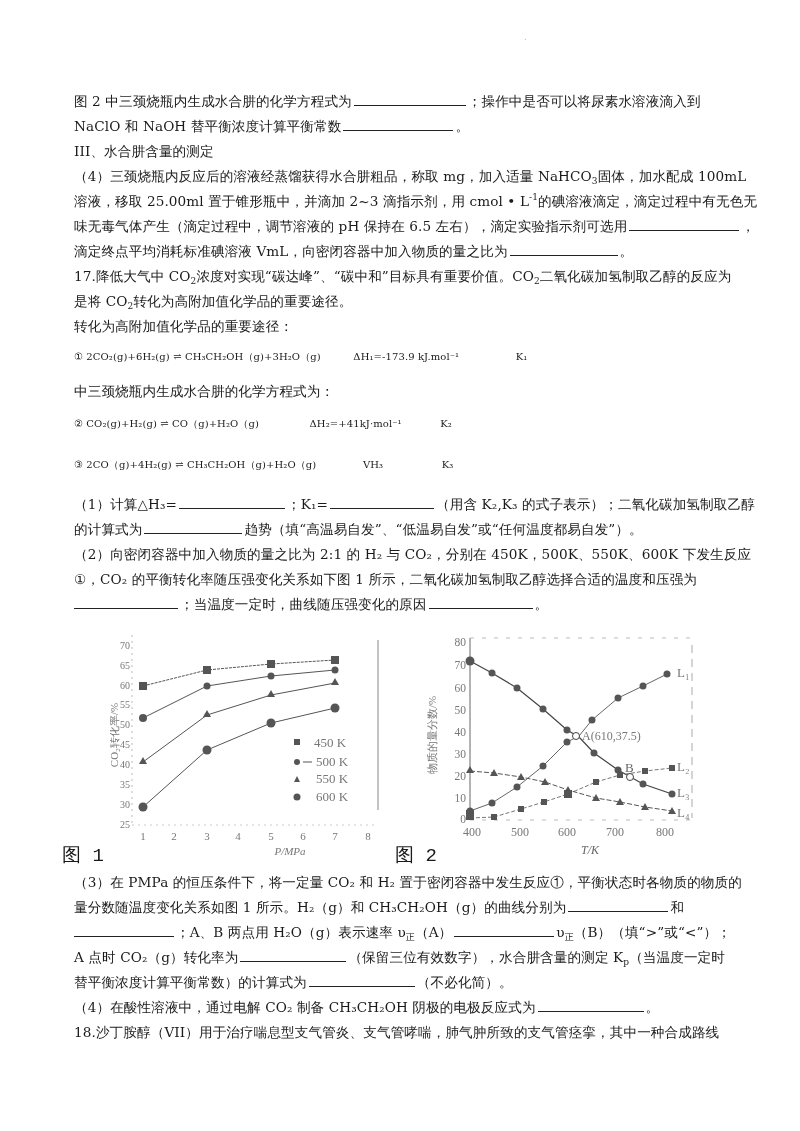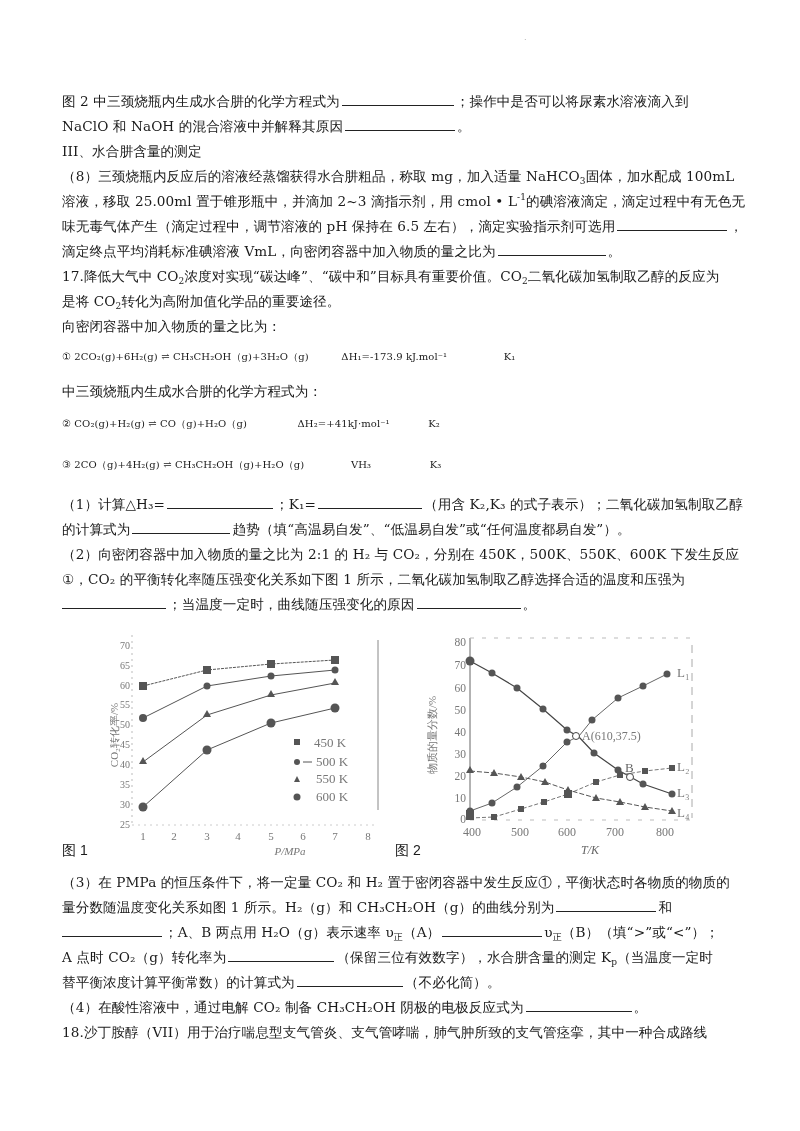--- a/index.html
+++ b/index.html
@@ -1,47 +1,47 @@
 <!DOCTYPE html>
 <html><head>
 <meta charset="utf-8">
 <style>
   html, body { margin: 0; padding: 0; background: #ffffff; }
   body { width: 800px; height: 1131px; position: relative; overflow: hidden;
          font-family: "DejaVu Serif", "Liberation Serif", serif; color: #1a1a1a; }
   .page { position: absolute; left: 62px; top: 0; width: 700px; }
-  .line { position: absolute; left: 0; font-size: 13.6px; line-height: 20px; white-space: nowrap; letter-spacing: 0.1px; }
+  .line { position: absolute; left: 12px; font-size: 13.6px; line-height: 20px; white-space: nowrap; letter-spacing: 0.1px; }
   .blank { display: inline-block; border-bottom: 1px solid #222; height: 14px; vertical-align: baseline; margin: 0 2px; }
   sub { font-size: 9px; vertical-align: -3px; line-height: 0; }
   sup { font-size: 9px; vertical-align: 6px; line-height: 0; }
   .eq { font-size: 10px; }
   .gap { display: inline-block; }
   .fig { position: absolute; }
   .fig svg text { font-family: "Liberation Serif", serif; fill: #777; }
-  .figlabel { position: absolute; font-size: 14px; font-family: Liberation Sans, sans-serif; }
+  .figlabel { position: absolute; font-size: 19px; font-family: Liberation Mono, monospace; }
 </style>
 </head>
 <body>
 
 <div class="page">
 
   <div class="line" style="top:91px">
     <span>图 2 中三颈烧瓶内生成水合肼的化学方程式为</span><span class="blank" style="width:112px"></span><span>；操作中是否可以将尿素水溶液滴入到</span>
   </div>
 
   <div class="line" style="top:116px">
-    <span>NaClO 和 NaOH 的混合溶液中并解释其原因</span><span class="blank" style="width:110px"></span><span>。</span>
+    <span>NaClO 和 NaOH 替平衡浓度计算平衡常数</span><span class="blank" style="width:110px"></span><span>。</span>
   </div>
 
   <div class="line" style="top:141px">
     <span>III、水合肼含量的测定</span>
   </div>
 
   <div class="line" style="top:166px">
-    <span>（8）三颈烧瓶内反应后的溶液经蒸馏获得水合肼粗品，称取 mg，加入适量 NaHCO</span><sub>3</sub><span>固体，加水配成 100mL</span>
+    <span>（4）三颈烧瓶内反应后的溶液经蒸馏获得水合肼粗品，称取 mg，加入适量 NaHCO</span><sub>3</sub><span>固体，加水配成 100mL</span>
   </div>
 
   <div class="line" style="top:191px">
     <span>溶液，移取 25.00ml 置于锥形瓶中，并滴加 2~3 滴指示剂，用 cmol • L</span><sup>-1</sup><span>的碘溶液滴定，滴定过程中有无色无</span>
   </div>
 
   <div class="line" style="top:216px">
     <span>味无毒气体产生（滴定过程中，调节溶液的 pH 保持在 6.5 左右），滴定实验指示剂可选用</span><span class="blank" style="width:110px"></span><span>，</span>
   </div>
 
@@ -49,21 +49,21 @@
     <span>滴定终点平均消耗标准碘溶液 VmL，向密闭容器中加入物质的量之比为</span><span class="blank" style="width:108px"></span><span>。</span>
   </div>
 
   <div class="line" style="top:266px">
     <span>17.降低大气中 CO</span><sub>2</sub><span>浓度对实现“碳达峰”、“碳中和”目标具有重要价值。CO</span><sub>2</sub><span>二氧化碳加氢制取乙醇的反应为</span>
   </div>
   <div class="line" style="top:291px">
     <span>是将 CO</span><sub>2</sub><span>转化为高附加值化学品的重要途径。</span>
   </div>
   <div class="line" style="top:316px">
-    <span>向密闭容器中加入物质的量之比为：</span>
+    <span>转化为高附加值化学品的重要途径：</span>
   </div>
 
   <div class="line eq" style="top:347px">
     <span>①</span>
     <span>2CO₂(g)+6H₂(g)</span>
     <span>⇌</span>
     <span>CH₃CH₂OH（g)+3H₂O（g)</span>
     <span class="gap" style="width:26px"></span>
     <span>ΔH₁=-173.9 kJ.mol⁻¹</span>
     <span class="gap" style="width:50px"></span>

